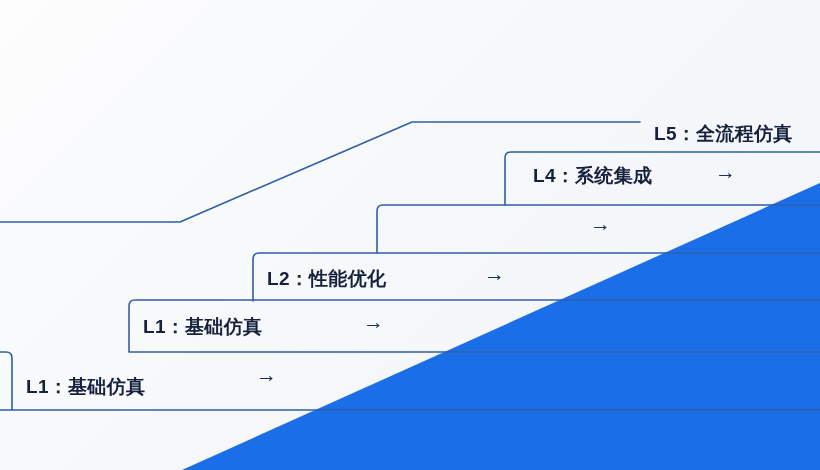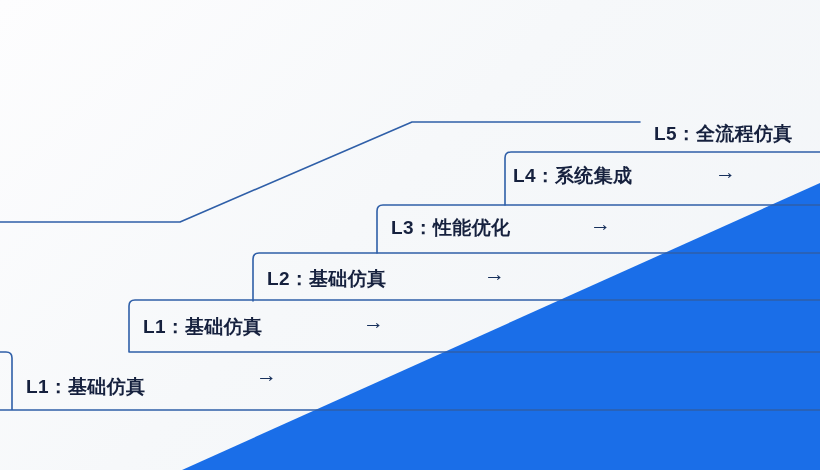--- a/index.html
+++ b/index.html
@@ -77,24 +77,23 @@
       <path d="M -30 222 L 180 222 L 412 122 L 640 122"></path>
     </g>
   </svg>
 
   <div class="step-label" style="left:26px;top:377px;">L1：基础仿真</div>
   <div class="step-arrow" style="left:256px;top:364px;">→</div>
 
   <div class="step-label" style="left:143px;top:317px;">L1：基础仿真</div>
   <div class="step-arrow" style="left:363px;top:311px;">→</div>
 
-  <div class="step-label" style="left:267px;top:269px;">L2：基础仿真</div>
+  <div class="step-label" style="left:267px;top:269px;">L2：性能优化</div>
   <div class="step-arrow" style="left:484px;top:263px;">→</div>
 
-  <div class="step-label" style="left:391px;top:218px;">L3：性能优化</div>
   <div class="step-arrow" style="left:590px;top:213px;">→</div>
 
-  <div class="step-label" style="left:513px;top:166px;text-align:right;">L4：系统集成</div>
+  <div class="step-label" style="left:533px;top:166px;text-align:right;">L4：系统集成</div>
   <div class="step-arrow" style="left:715px;top:161px;">→</div>
 
   <div class="top-label" style="left:654px;top:124px;">L5：全流程仿真</div>
 
 </div>
 
 </body></html>

